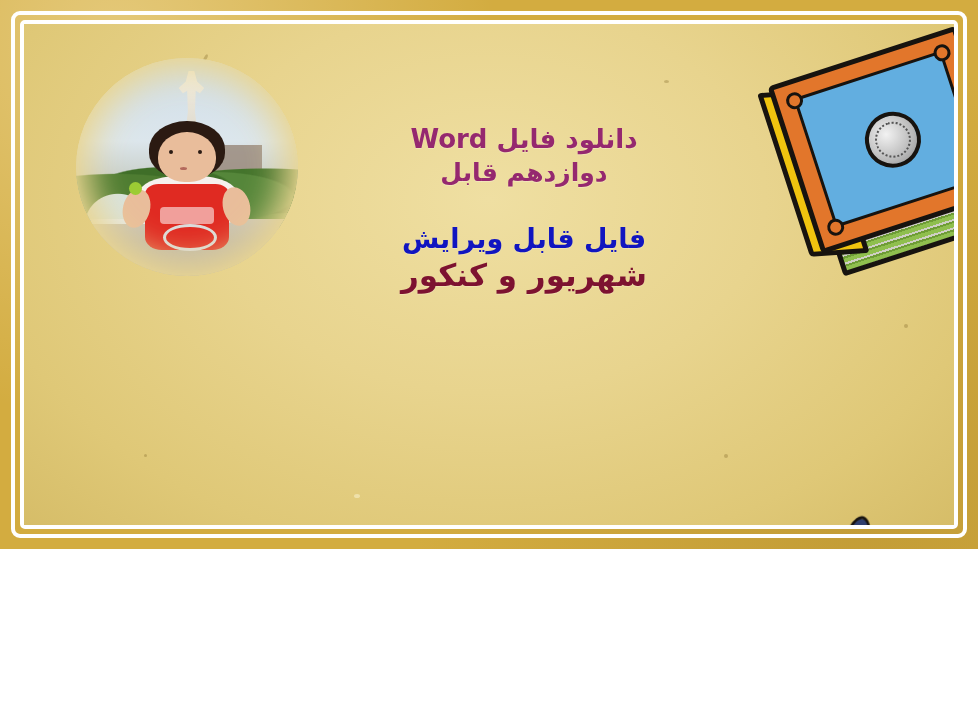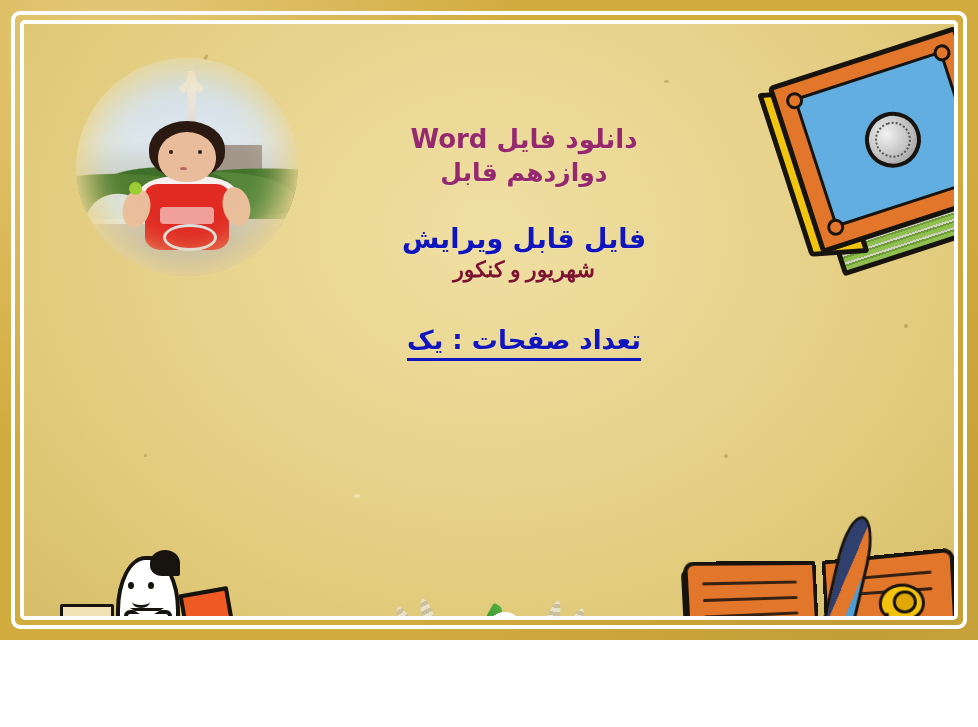--- a/index.html
+++ b/index.html
@@ -2,21 +2,21 @@
 <html><head>
 <meta charset="utf-8">
 <style>
   html,body{margin:0;padding:0;}
   body{
     width:978px;height:727px;overflow:hidden;
     font-family:"DejaVu Sans","Liberation Sans",sans-serif;
     background:#d9b martyr;
   }
   #poster{
-    position:relative;width:978px;height:640px;overflow:hidden;
+    position:relative;width:978px;height:549px;overflow:hidden;
     background:
       radial-gradient(ellipse at 30% 20%, #e3c063 0%, #d4ae4c 45%, #c9a33f 100%);
   }
   
   .gold-band{
     position:absolute;inset:0;
     background:
       linear-gradient(180deg,#efe4cf 0px,#e7d9bb 5px,#dcbb52 6px,#d4ad41 30%,#cfa73c 70%,#d9b css 100%);
     background-color:#d3ac40;
   }
@@ -67,21 +67,21 @@
   }
   .purple{color:#95286f;text-shadow:0 1px 0 rgba(255,255,255,.25);}
   .blue{color:#1115c0;text-shadow:0 1px 0 rgba(255,255,255,.22);}
   .maroon{color:#7d1230;text-shadow:0 1px 0 rgba(255,255,255,.22);}
   .t1{font-size:26px;margin-bottom:3px;}
   .t2{font-size:29px;margin-bottom:2px;}
   .t3{font-size:25px;}
   .gap-a{height:36px;}
   .t4{font-size:27px;margin-bottom:2px;}
   .t5{font-size:25px;margin-bottom:2px;}
-  .t6{font-size:22px;font-family:Liberation Serif, serif;}
+  .t6{font-size:31px;}
   .gap-b{height:42px;}
   .t7{font-size:26px;display:inline-block;border-bottom:3px solid #1115c0;padding-bottom:2px;}
 
   
   .photo{
     position:absolute;left:52px;top:34px;width:222px;height:218px;
     border-radius:50%;overflow:hidden;
   }
   .photo .inner{position:absolute;inset:0;border-radius:50%;overflow:hidden;}
   .sky{position:absolute;inset:0;background:linear-gradient(180deg,#cfdde8 0%,#dce6ec 38%,#c9cfc9 55%,#b9b5ab 100%);}
@@ -260,21 +260,20 @@
       </div>
     </div>
 
     <div class="text-stack">
       <div class="line t1 purple">دانلود فایل  Word</div>
       <div class="line t3 purple">دوازدهم قابل</div>
       <div class="gap-a"></div>
       <div class="line t4 blue">فایل قابل ویرایش</div>
       <div class="line t6 maroon">شهریور و کنکور</div>
       <div class="gap-b"></div>
-      <div class="line t7 blue">تعداد صفحات : یک</div>
     </div>
 
     <div class="librarian">
       <div class="stack">
         <b style="background:#efe2b4"></b>
         <b style="background:#f2efe2"></b>
         <b style="background:#5bd0e8"></b>
         <b style="background:#8fd24b"></b>
         <b style="background:#5bb6e8"></b>
         <b style="background:#8ee0f2"></b>

